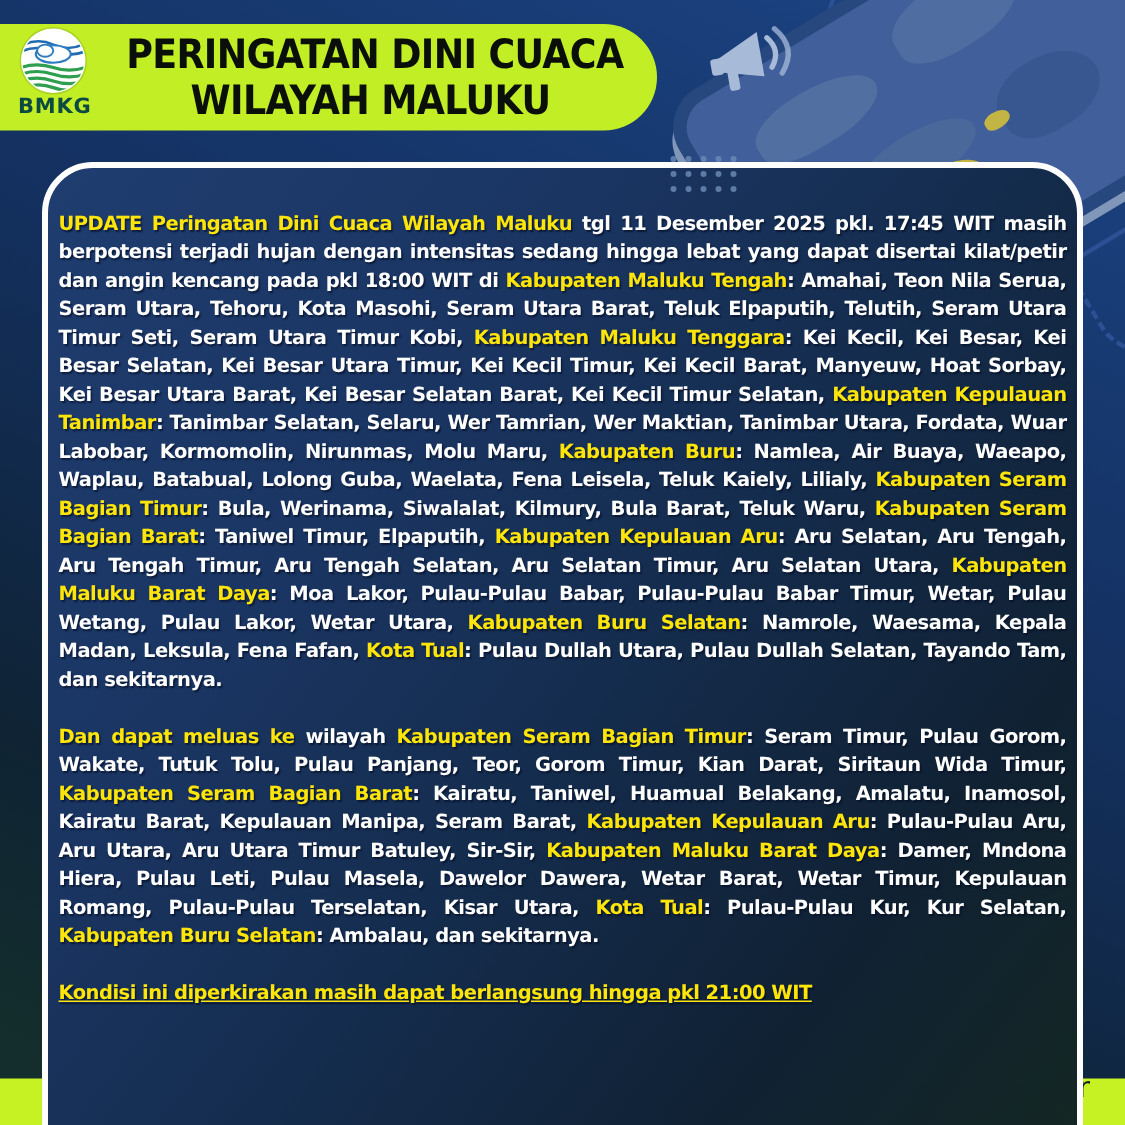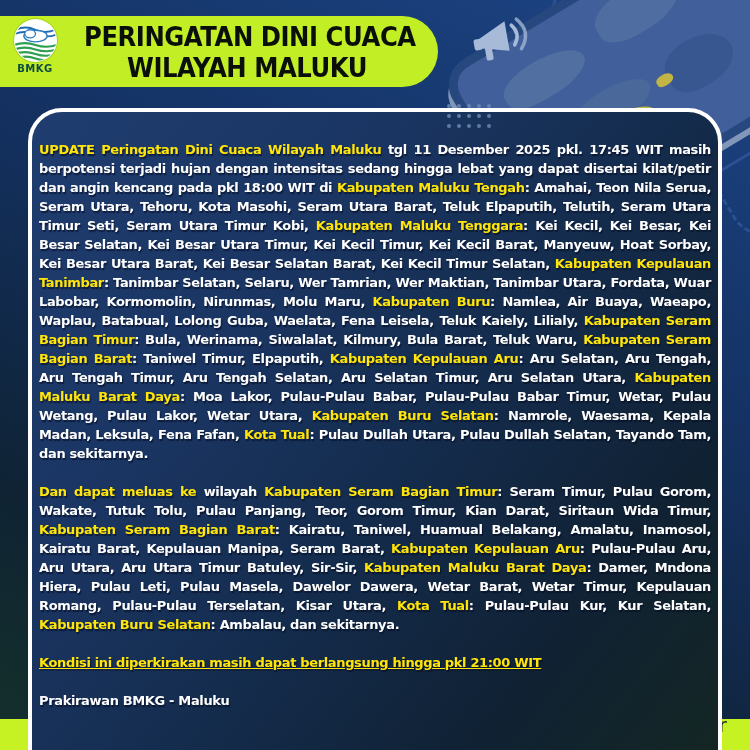--- a/index.html
+++ b/index.html
@@ -28,21 +28,21 @@
   .yb3{left:30%;top:80%;width:9%;height:6%;background:#b7aa3e;border-radius:40%;}
   .megaphone{left:470px;top:14px;transform:rotate(-10deg);}
   .dots{left:447px;top:104px;z-index:6;display:grid;grid-template-columns:repeat(5,10px);grid-auto-rows:10px;opacity:.85;}
   .dots i{width:4px;height:4px;border-radius:50%;background:#6988b5;display:block;}
   
   .banner{position:absolute;left:0;top:16px;width:438px;height:71px;background:#c2ee25;
           border-radius:0 36px 36px 0;z-index:4;display:flex;align-items:center;}
   .logo-badge{position:absolute;left:12px;top:3px;width:46px;text-align:center;}
   .logo-circle{width:43px;height:43px;margin:0 auto;border-radius:50%;background:#fff;overflow:hidden;
                box-shadow:0 0 0 1px rgba(0,0,0,.12);}
-  .logo-label{font-size:10px;font-weight:bold;color:#0d4a41;letter-spacing:.5px;margin-top:1px;}
+  .logo-label{font-size:14px;font-weight:bold;color:#0d4a41;letter-spacing:.5px;margin-top:1px;}
   .title-wrap{position:absolute;left:66px;right:10px;top:0;height:71px;display:flex;flex-direction:column;
               justify-content:center;text-align:center;transform:scaleX(.9);}
   .title-line{font-size:27px;line-height:31px;font-weight:bold;color:#0b0f0a;letter-spacing:-.5px;white-space:nowrap;}
   
   .panel{position:absolute;left:28px;top:108px;width:694px;height:716px;box-sizing:border-box;
          border:4px solid #ffffff;border-radius:34px;z-index:5;
          background:linear-gradient(128deg,#1f3d70 0%,#1a3562 30%,#142c4d 52%,#102133 76%,#142723 96%);
          padding:28px 7px 0 7px;}
   .panel p{margin:0 0 19px 0;font-size:13px;line-height:19px;font-weight:bold;letter-spacing:-.35px;
            text-align:justify;color:#ffffff;text-shadow:1px 1.5px 1px rgba(4,12,36,.65);}
@@ -135,21 +135,20 @@
     <div class="title-wrap">
       <div class="title-line">PERINGATAN DINI CUACA</div>
       <div class="title-line">WILAYAH MALUKU</div>
     </div>
   </div>
 
   <div class="panel">
     <p><span class="hl">UPDATE Peringatan Dini Cuaca Wilayah Maluku</span><span class="wt"> tgl 11 Desember 2025 pkl. 17:45 WIT masih berpotensi terjadi hujan dengan intensitas sedang hingga lebat yang dapat disertai kilat/petir dan angin kencang pada pkl 18:00 WIT di </span><span class="hl">Kabupaten Maluku Tengah</span><span class="wt">: Amahai, Teon Nila Serua, Seram Utara, Tehoru, Kota Masohi, Seram Utara Barat, Teluk Elpaputih, Telutih, Seram Utara Timur Seti, Seram Utara Timur Kobi, </span><span class="hl">Kabupaten Maluku Tenggara</span><span class="wt">: Kei Kecil, Kei Besar, Kei Besar Selatan, Kei Besar Utara Timur, Kei Kecil Timur, Kei Kecil Barat, Manyeuw, Hoat Sorbay, Kei Besar Utara Barat, Kei Besar Selatan Barat, Kei Kecil Timur Selatan, </span><span class="hl">Kabupaten Kepulauan Tanimbar</span><span class="wt">: Tanimbar Selatan, Selaru, Wer Tamrian, Wer Maktian, Tanimbar Utara, Fordata, Wuar Labobar, Kormomolin, Nirunmas, Molu Maru, </span><span class="hl">Kabupaten Buru</span><span class="wt">: Namlea, Air Buaya, Waeapo, Waplau, Batabual, Lolong Guba, Waelata, Fena Leisela, Teluk Kaiely, Lilialy, </span><span class="hl">Kabupaten Seram Bagian Timur</span><span class="wt">: Bula, Werinama, Siwalalat, Kilmury, Bula Barat, Teluk Waru, </span><span class="hl">Kabupaten Seram Bagian Barat</span><span class="wt">: Taniwel Timur, Elpaputih, </span><span class="hl">Kabupaten Kepulauan Aru</span><span class="wt">: Aru Selatan, Aru Tengah, Aru Tengah Timur, Aru Tengah Selatan, Aru Selatan Timur, Aru Selatan Utara, </span><span class="hl">Kabupaten Maluku Barat Daya</span><span class="wt">: Moa Lakor, Pulau-Pulau Babar, Pulau-Pulau Babar Timur, Wetar, Pulau Wetang, Pulau Lakor, Wetar Utara, </span><span class="hl">Kabupaten Buru Selatan</span><span class="wt">: Namrole, Waesama, Kepala Madan, Leksula, Fena Fafan, </span><span class="hl">Kota Tual</span><span class="wt">: Pulau Dullah Utara, Pulau Dullah Selatan, Tayando Tam, dan sekitarnya.</span></p>
     <p><span class="hl">Dan dapat meluas ke</span><span class="wt"> wilayah </span><span class="hl">Kabupaten Seram Bagian Timur</span><span class="wt">: Seram Timur, Pulau Gorom, Wakate, Tutuk Tolu, Pulau Panjang, Teor, Gorom Timur, Kian Darat, Siritaun Wida Timur, </span><span class="hl">Kabupaten Seram Bagian Barat</span><span class="wt">: Kairatu, Taniwel, Huamual Belakang, Amalatu, Inamosol, Kairatu Barat, Kepulauan Manipa, Seram Barat, </span><span class="hl">Kabupaten Kepulauan Aru</span><span class="wt">: Pulau-Pulau Aru, Aru Utara, Aru Utara Timur Batuley, Sir-Sir, </span><span class="hl">Kabupaten Maluku Barat Daya</span><span class="wt">: Damer, Mndona Hiera, Pulau Leti, Pulau Masela, Dawelor Dawera, Wetar Barat, Wetar Timur, Kepulauan Romang, Pulau-Pulau Terselatan, Kisar Utara, </span><span class="hl">Kota Tual</span><span class="wt">: Pulau-Pulau Kur, Kur Selatan, </span><span class="hl">Kabupaten Buru Selatan</span><span class="wt">: Ambalau, dan sekitarnya.</span></p>
     <p class="closing">Kondisi ini diperkirakan masih dapat berlangsung hingga pkl 21:00 WIT</p>
-    <p>Prakirawan BMKG - Maluku</p>
   </div>
 
   <div class="footer">
     <span class="f-site">www.bmkg.go.id</span>
     <span class="f-sep sep1"></span>
     <span class="f-icons">
       <svg width="23" height="23" viewBox="0 0 24 24">
         <circle cx="12" cy="12" r="11.5" fill="#131f2b"></circle>
         <path fill="#c6f122" d="M18.6 8.4c-.4.2-.9.3-1.4.4.5-.3.9-.8 1.1-1.4-.5.3-1 .5-1.6.6-.5-.5-1.1-.8-1.9-.8-1.4 0-2.5 1.1-2.5 2.5 0 .2 0 .4.1.6-2.1-.1-4-1.1-5.2-2.6-.2.4-.3.8-.3 1.3 0 .9.4 1.6 1.1 2.1-.4 0-.8-.1-1.1-.3v.1c0 1.2.9 2.2 2 2.4-.2.1-.4.1-.7.1-.2 0-.3 0-.5-.1.3 1 1.2 1.7 2.3 1.8-.9.7-2 1.1-3.1 1.1h-.6c1.1.7 2.4 1.1 3.8 1.1 4.6 0 7.1-3.8 7.1-7.1v-.3c.6-.4 1-.9 1.4-1.5z"></path>
       </svg>

